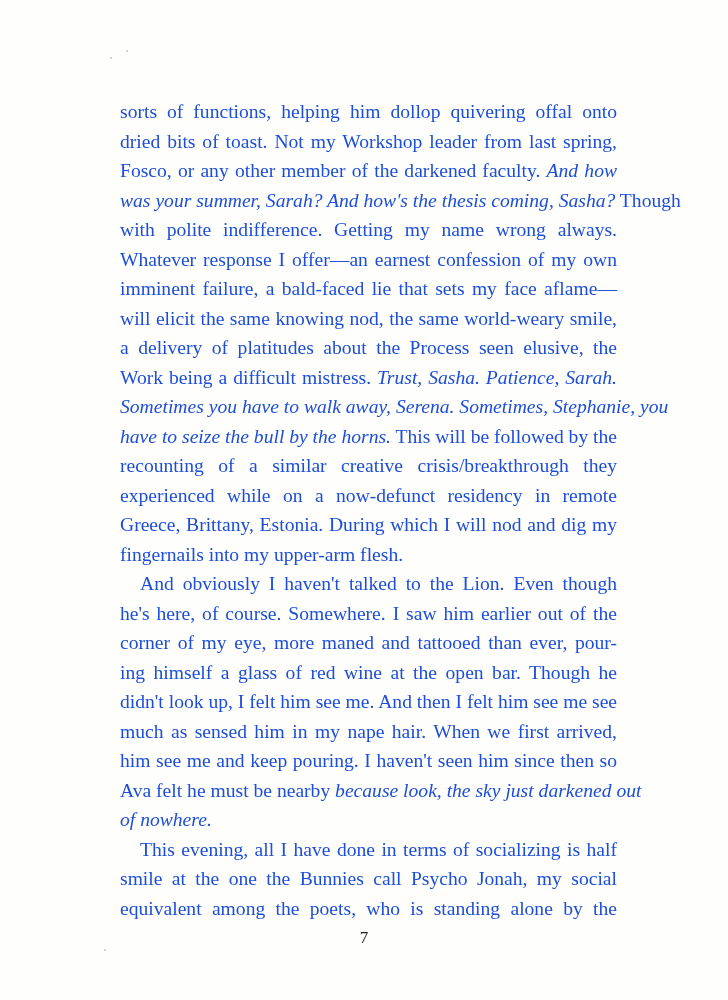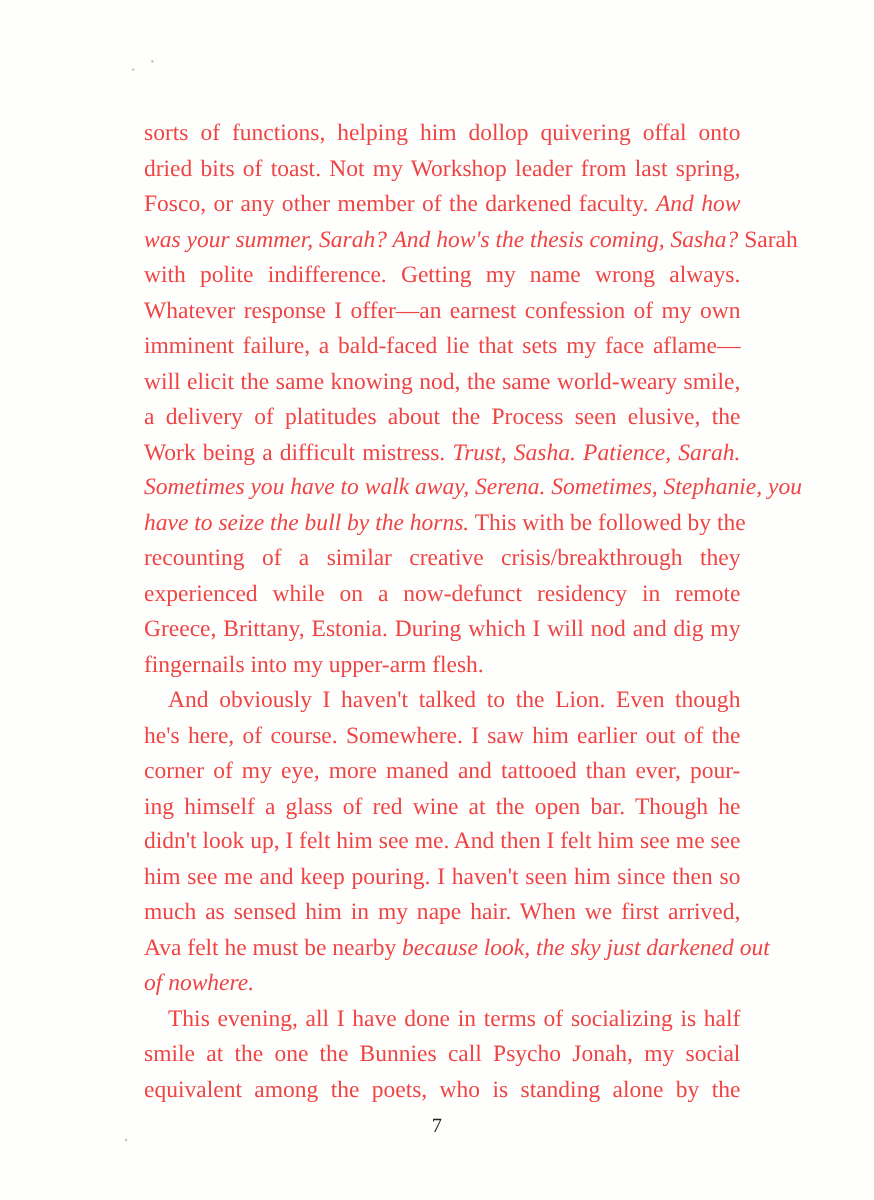--- a/index.html
+++ b/index.html
@@ -20,21 +20,21 @@
     background: #fefefd;
   }
   .text-block {
     position: absolute;
     left: 120px;
     top: 97px;
     width: 497px;
     font-family: "Liberation Serif", "DejaVu Serif", serif;
     font-size: 19.6px;
     line-height: 29.5px;
-    color: #ef4444;
+    color: #1d4ed8;
   }
   .line {
     display: block;
     white-space: nowrap;
     text-align: justify;
     text-align-last: justify;
     height: 29.5px;
     overflow: visible;
   }
   .line.last {
@@ -70,40 +70,40 @@
 
 <div class="page">
   <span class="speck" style="left:110px;top:57px;"></span>
   <span class="speck" style="left:126px;top:50px;"></span>
   <span class="speck" style="left:104px;top:949px;"></span>
 
   <div class="text-block" id="text-block">
       <span class="line"><span>sorts of functions, helping him dollop quivering offal onto</span></span>
       <span class="line"><span>dried bits of toast. Not my Workshop leader from last spring,</span></span>
       <span class="line"><span>Fosco, or any other member of the darkened faculty. </span><span class="seg-i">And how</span></span>
-      <span class="line"><span class="seg-i">was your summer, Sarah? And how's the thesis coming, Sasha?</span><span> Sarah</span></span>
+      <span class="line"><span class="seg-i">was your summer, Sarah? And how's the thesis coming, Sasha?</span><span> Though</span></span>
       <span class="line"><span>with polite indifference. Getting my name wrong always.</span></span>
       <span class="line"><span>Whatever response I offer—an earnest confession of my own</span></span>
       <span class="line"><span>imminent failure, a bald-faced lie that sets my face aflame—</span></span>
       <span class="line"><span>will elicit the same knowing nod, the same world-weary smile,</span></span>
       <span class="line"><span>a delivery of platitudes about the Process seen elusive, the</span></span>
       <span class="line"><span>Work being a difficult mistress. </span><span class="seg-i">Trust, Sasha. Patience, Sarah.</span></span>
       <span class="line"><span class="seg-i">Sometimes you have to walk away, Serena. Sometimes, Stephanie, you</span></span>
-      <span class="line"><span class="seg-i">have to seize the bull by the horns.</span><span> This with be followed by the</span></span>
+      <span class="line"><span class="seg-i">have to seize the bull by the horns.</span><span> This will be followed by the</span></span>
       <span class="line"><span>recounting of a similar creative crisis/breakthrough they</span></span>
       <span class="line"><span>experienced while on a now-defunct residency in remote</span></span>
       <span class="line"><span>Greece, Brittany, Estonia. During which I will nod and dig my</span></span>
       <span class="line last"><span>fingernails into my upper-arm flesh.</span></span>
       <span class="line indent"><span>And obviously I haven't talked to the Lion. Even though</span></span>
       <span class="line"><span>he's here, of course. Somewhere. I saw him earlier out of the</span></span>
       <span class="line"><span>corner of my eye, more maned and tattooed than ever, pour-</span></span>
       <span class="line"><span>ing himself a glass of red wine at the open bar. Though he</span></span>
       <span class="line"><span>didn't look up, I felt him see me. And then I felt him see me see</span></span>
+      <span class="line"><span>much as sensed him in my nape hair. When we first arrived,</span></span>
       <span class="line"><span>him see me and keep pouring. I haven't seen him since then so</span></span>
-      <span class="line"><span>much as sensed him in my nape hair. When we first arrived,</span></span>
       <span class="line"><span>Ava felt he must be nearby </span><span class="seg-i">because look, the sky just darkened out</span></span>
       <span class="line last"><span class="seg-i">of nowhere.</span></span>
       <span class="line indent"><span>This evening, all I have done in terms of socializing is half</span></span>
       <span class="line"><span>smile at the one the Bunnies call Psycho Jonah, my social</span></span>
       <span class="line"><span>equivalent among the poets, who is standing alone by the</span></span>
     </div>
 
   <div class="page-number">7</div>
 </div>
 

